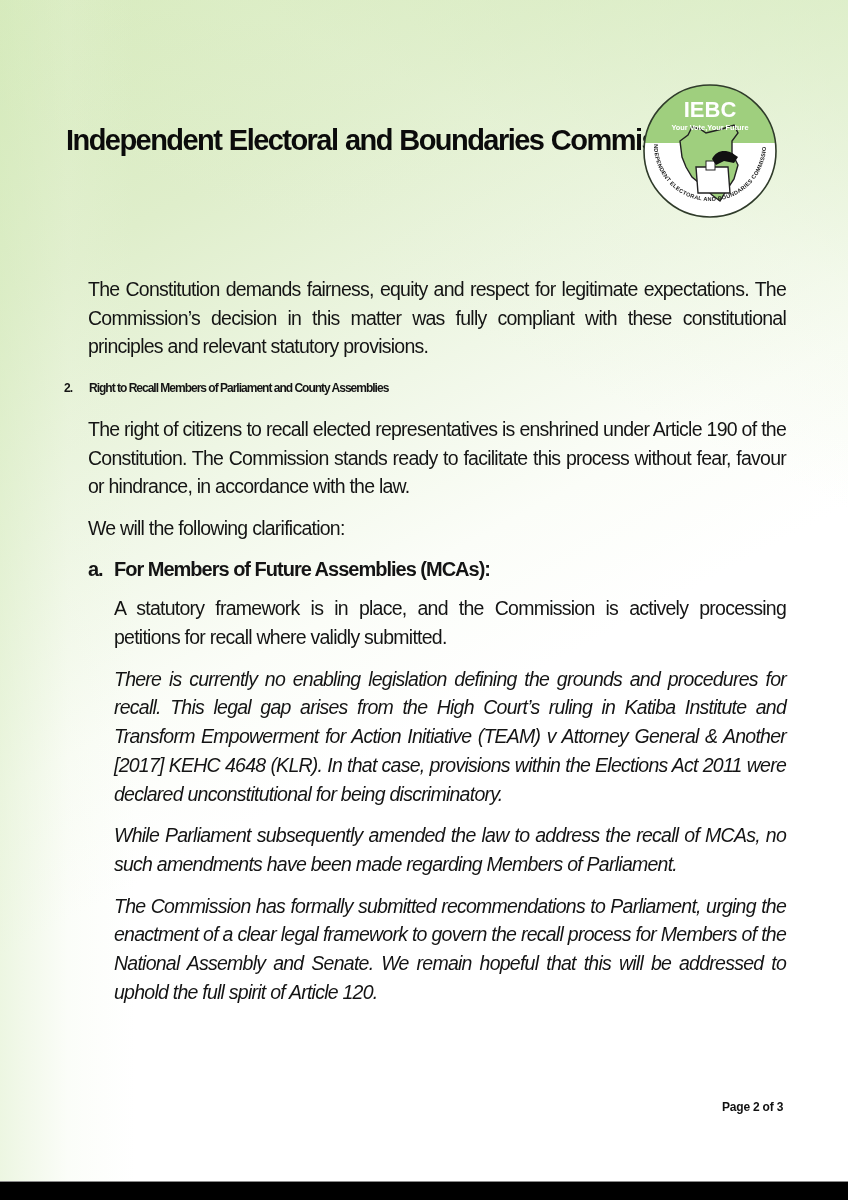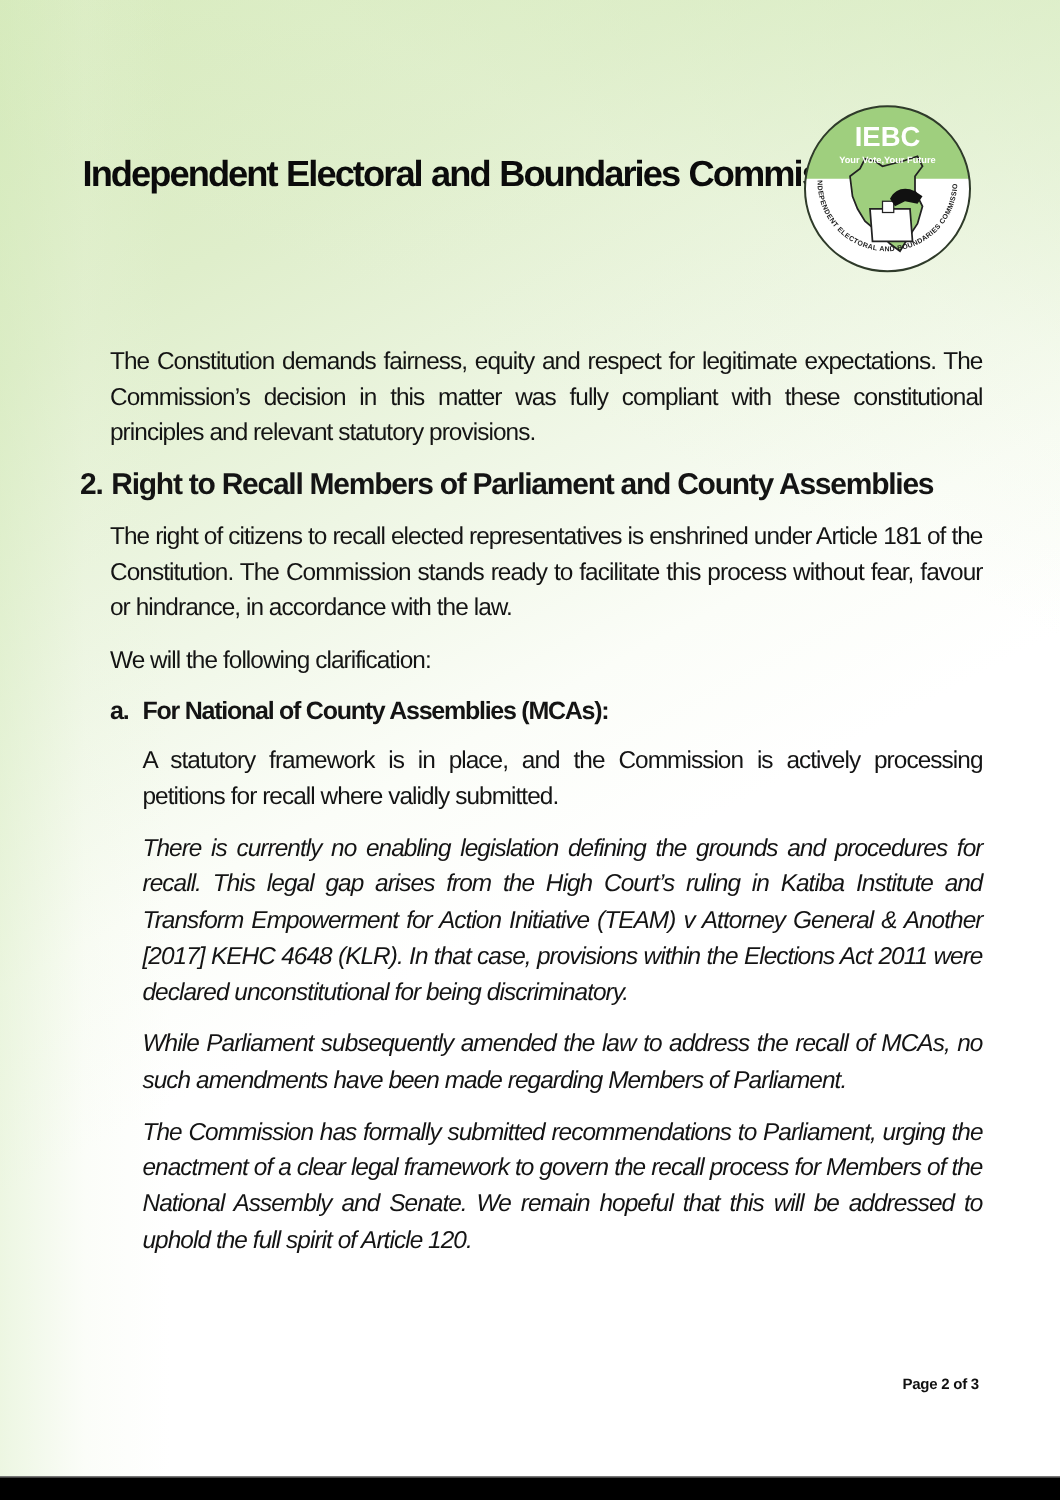--- a/index.html
+++ b/index.html
@@ -29,21 +29,21 @@
     position: absolute; left: 642px; top: 83px; width: 136px; height: 136px; text-align: center;
   }
   .content {
     position: absolute; left: 64px; top: 250px; width: 722px;
     font-size: 19.5px; letter-spacing: -0.75px; line-height: 28.7px; margin-top: 25px;
   }
   p { margin: 0; }
   .para { margin-left: 24px; text-align: justify; }
   .para + .para { margin-top: 13px; }
   .section-heading {
-    font-weight: bold; font-size: 24px; letter-spacing: -1.0px; margin: 13px 0 12px 0;
+    font-weight: bold; font-size: 12px; letter-spacing: -1.0px; margin: 13px 0 12px 0;
     white-space: nowrap;
   }
   .section-heading .num { display: inline-block; width: 25px; }
   .sub-heading {
     margin: 12px 0 11px 24px; font-weight: bold; font-size: 20px; letter-spacing: -1.0px;
     white-space: nowrap;
   }
   .sub-heading .num { display: inline-block; width: 26px; }
   .sub-para { margin-left: 50px; text-align: justify; }
   .sub-para + .sub-para { margin-top: 13px; font-style: italic; }
@@ -92,25 +92,25 @@
   </svg>
 </div>
 
 <div class="content">
   <p class="para">The Constitution demands fairness, equity and respect for legitimate expectations. The Commission’s decision in this matter was fully compliant with these constitutional principles and relevant statutory provisions.</p>
 
   <div class="section-heading">
     <span class="num">2.</span><span>Right to Recall Members of Parliament and County Assemblies</span>
   </div>
 
-  <p class="para">The right of citizens to recall elected representatives is enshrined under Article 181 of the Constitution. The Commission stands ready to facilitate this process without fear, favour or hindrance, in accordance with the law.</p>
+  <p class="para">The right of citizens to recall elected representatives is enshrined under Article 190 of the Constitution. The Commission stands ready to facilitate this process without fear, favour or hindrance, in accordance with the law.</p>
   <p class="para">We will the following clarification:</p>
 
   <div class="sub-heading">
-    <span class="num">a.</span><span>For National of County Assemblies (MCAs):</span>
+    <span class="num">a.</span><span>For Members of Future Assemblies (MCAs):</span>
   </div>
   <p class="sub-para">A statutory framework is in place, and the Commission is actively processing petitions for recall where validly submitted.</p>
 
   <p class="sub-para">There is currently no enabling legislation defining the grounds and procedures for recall. This legal gap arises from the High Court’s ruling in Katiba Institute and Transform Empowerment for Action Initiative (TEAM) v Attorney General &amp; Another [2017] KEHC 4648 (KLR). In that case, provisions within the Elections Act 2011 were declared unconstitutional for being discriminatory.</p>
   <p class="sub-para">While Parliament subsequently amended the law to address the recall of MCAs, no such amendments have been made regarding Members of Parliament.</p>
   <p class="sub-para">The Commission has formally submitted recommendations to Parliament, urging the enactment of a clear legal framework to govern the recall process for Members of the National Assembly and Senate. We remain hopeful that this will be addressed to uphold the full spirit of Article 120.</p>
 </div>
 
 <div class="page-num">Page 2 of 3</div>
 <div class="footer-bar"></div>

